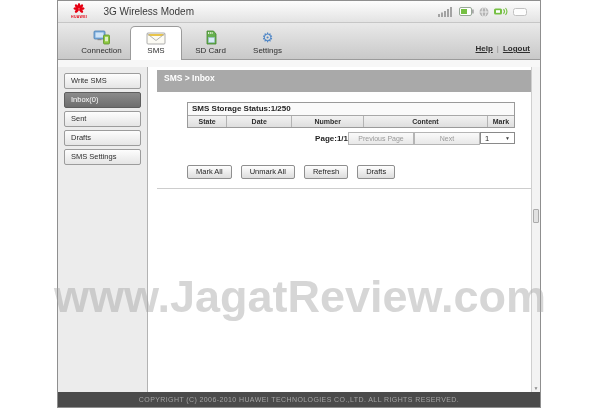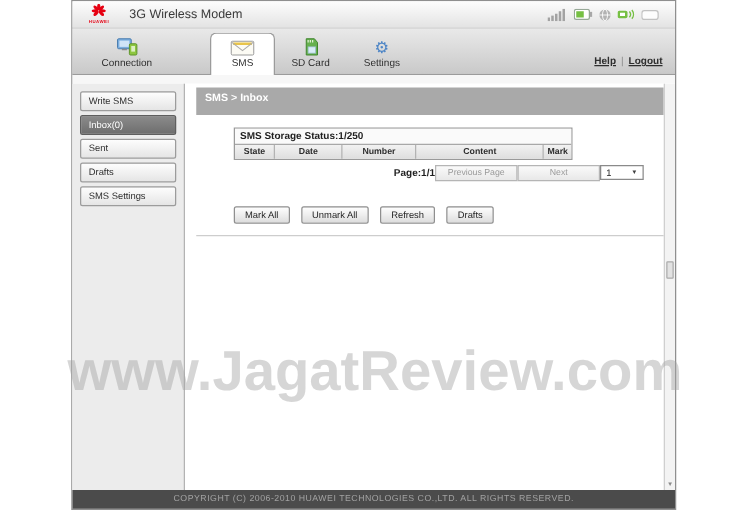--- a/index.html
+++ b/index.html
@@ -21,40 +21,40 @@
 
   
   .tabbar { flex:0 0 37px; background:linear-gradient(#e9e9e9,#c9c9c9);
             border-bottom:1px solid #9b9b9b; display:flex; align-items:flex-end;
             padding:0 10px 0 15px; position:relative; }
   .tab { width:57px; display:flex; flex-direction:column; align-items:center; gap:1px;
          padding:3px 0 4px; font-size:8px; color:#2e2e2e; cursor:default; }
   .tab-icon { height:15px; display:flex; align-items:center; justify-content:center; }
   .tab.active { background:#fff; border:1px solid #9b9b9b; border-bottom:none;
                 border-radius:5px 5px 0 0; margin-bottom:-1px; padding-bottom:5px;
-                width:52px; z-index:2;margin-left:38px; }
+                width:52px; z-index:2; }
   .links { margin-left:auto; font-size:8px; font-weight:bold; color:#2e2e2e;
            padding-bottom:6px; display:flex; align-items:center; }
   .hlink { text-decoration:underline; cursor:pointer; color:#2e2e2e; }
   .lsep { margin:0 4px; color:#8a8a8a; font-weight:normal; }
 
   .band { flex:0 0 7px; background:#f7f7f7; }
 
   
   .bodyrow { flex:1; display:flex; min-height:0; position:relative; background:#fff; }
   .sidebar { flex:0 0 90px; background:#ececec; border-right:1px solid #b3b3b3; padding-top:6px; }
   .side-btn { margin:0 6px 3px 6px; height:16px; line-height:14px; font-size:7.5px; color:#2e2e2e;
               padding-left:6px; border:1px solid #9c9c9c; border-radius:2px;
               background:linear-gradient(#fdfdfd,#e5e5e5); cursor:pointer; }
   .side-btn.active { background:linear-gradient(#8b8b8b,#6e6e6e); color:#fff; border-color:#5e5e5e; }
 
   .main { flex:1; background:#fff; position:relative; }
   .breadcrumb { margin:3px 9px 0 9px; height:22px; line-height:16px; background:#a9a9a9;
                 color:#fff; font-weight:bold; font-size:8.5px; padding-left:7px; }
-  .storagebox { margin:10px 0 0 39px; width:271px; border:1px solid #9a9a9a; background:#fff; }
+  .storagebox { margin:10px 0 0 39px; width:328px; border:1px solid #9a9a9a; background:#fff; }
   .storage-title { height:13px; line-height:12px; background:#fafafa; border-bottom:1px solid #a8a8a8;
                    font-size:8px; font-weight:bold; color:#1f1f1f; padding-left:4px; }
   .cols { display:flex; height:11px; background:linear-gradient(#f2f2f2,#dedede); }
   .col { font-size:7px; font-weight:bold; color:#2e2e2e; text-align:center; line-height:11px;
          border-right:1px solid #b3b3b3; }
   .col:last-child { border-right:none; }
   .c0{width:12%} .c1{width:20%} .c2{width:22%} .c3{width:38%} .c4{width:8%}
 
   .pagerow { margin:3px 0 0 39px; width:328px; height:14px; display:flex; align-items:center;
              justify-content:flex-end; gap:0; }

